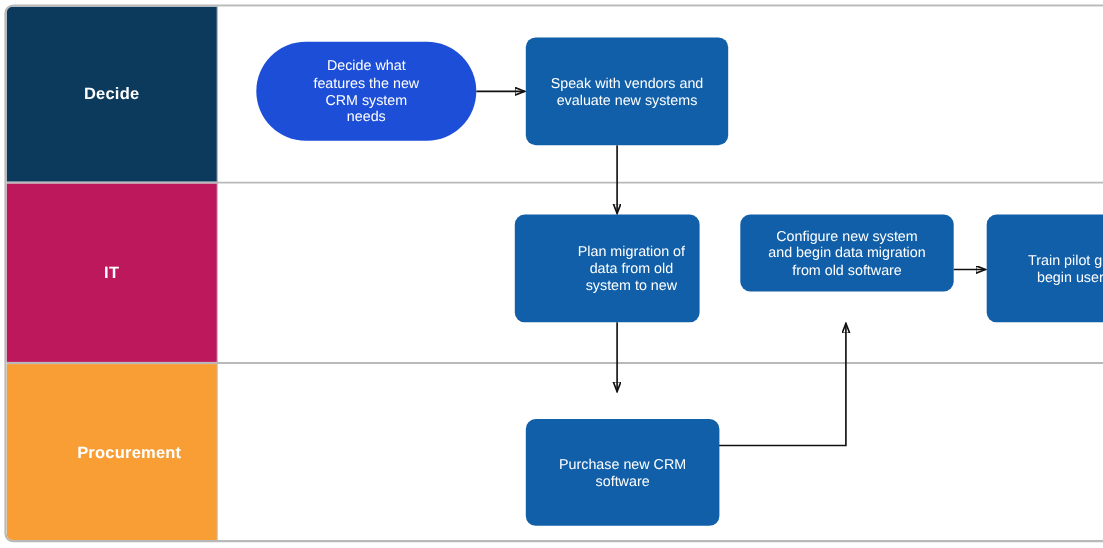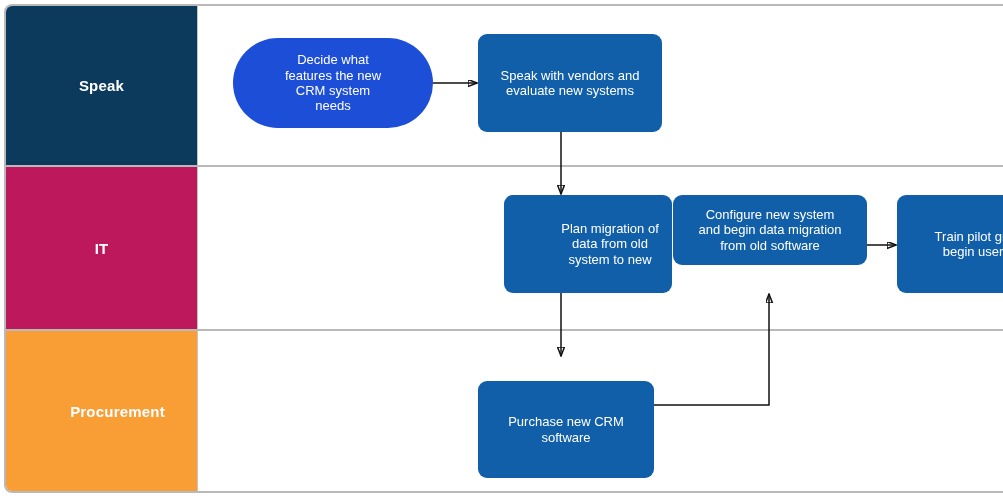--- a/index.html
+++ b/index.html
@@ -72,21 +72,21 @@
   .node-start {
     background: #1d4ed8;
     border-radius: 45px;
   }
   .node span { display: inline-block; }
 
   #node-start     { left: 233px; top: 38px;  width: 200px; height: 90px; }
   #node-start span     { width: 112px; }
   #node-speak     { left: 478px; top: 34px;  width: 184px; height: 98px; }
   #node-speak span     { width: 140px; }
-  #node-plan      { left: 504px; top: 195px; width: 168px; height: 98px; padding-left: 44px; }
+  #node-plan      { left: 468px; top: 195px; width: 168px; height: 98px; padding-left: 44px; }
   #node-plan span      { width: 120px; }
   #node-configure { left: 673px; top: 195px; width: 194px; height: 70px; }
   #node-configure span { width: 152px; }
   #node-train     { left: 897px; top: 195px; width: 194px; height: 98px; }
   #node-train span     { width: 122px; }
   #node-purchase  { left: 478px; top: 357px; width: 176px; height: 97px; margin-top: 24px; }
   #node-purchase span  { width: 140px; }
 
   
   #connectors {
@@ -101,21 +101,21 @@
     stroke-width: 1.5;
     fill: none;
   }
 </style>
 </head>
 <body>
 
 <div class="swimlane">
   <div class="lane lane-sales">
     <div class="lane-label lane-label-sales">
-      <span>Speak</span>
+      <span>Decide</span>
     </div>
     <div class="lane-body"></div>
   </div>
   <div class="lane lane-it">
     <div class="lane-label lane-label-it">
       <span>IT</span>
     </div>
     <div class="lane-body"></div>
   </div>
   <div class="lane lane-procurement">

